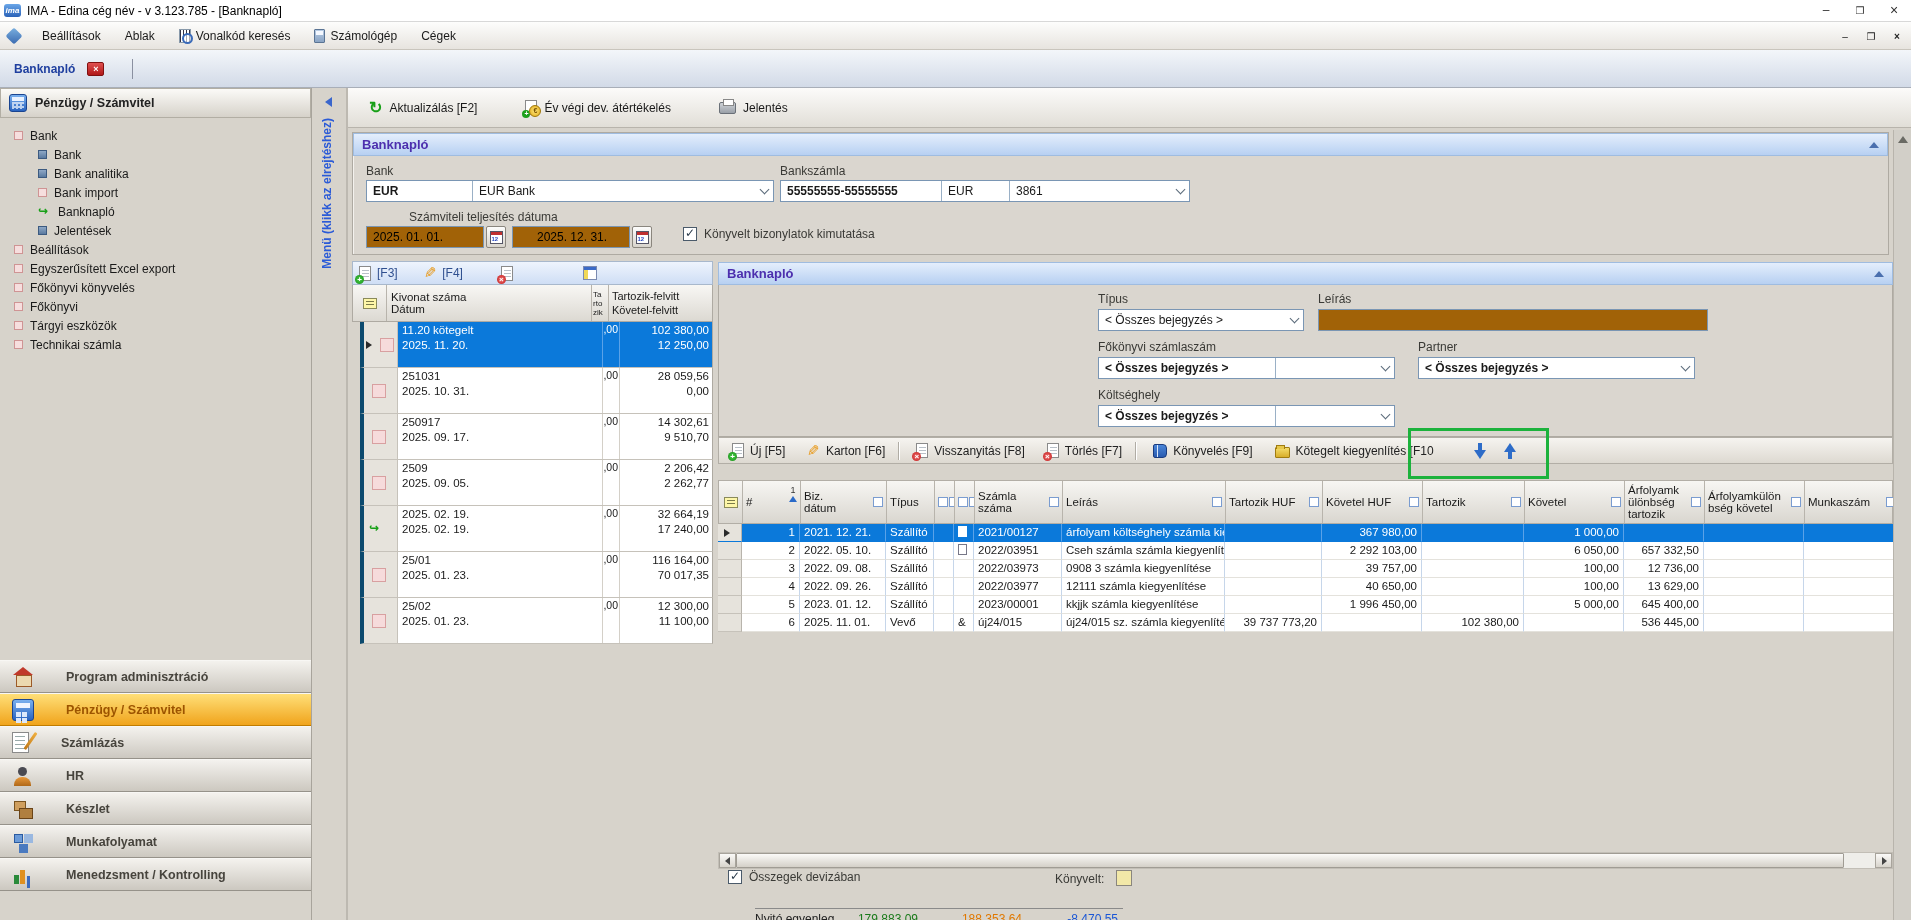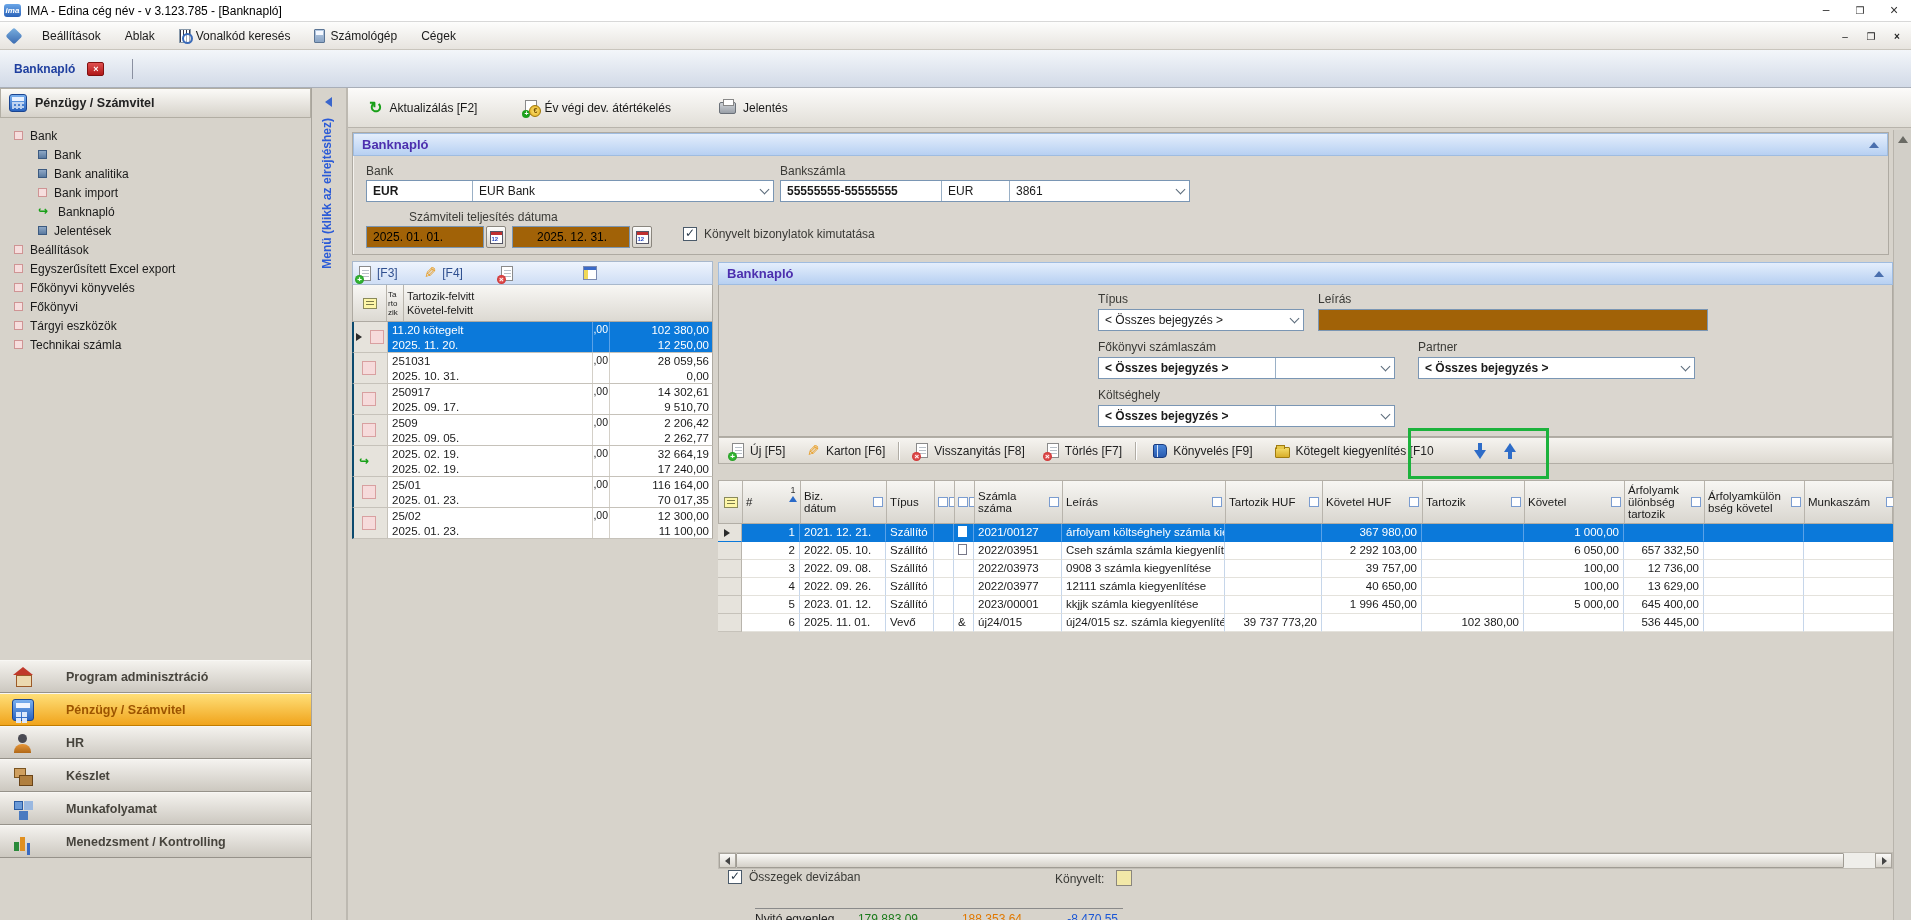--- a/index.html
+++ b/index.html
@@ -160,21 +160,21 @@
   .pencil-icon::before{content:"✎";font-size:15px;color:#e8950f;display:inline-block;transform:scaleX(-1);}
   .gridcfg-icon{width:14px;height:14px;background:#fff;border:1px solid #7a8ab0;position:relative;display:inline-block;}
   .gridcfg-icon::before{content:"";position:absolute;left:0;top:0;right:0;height:3px;background:#3a6ac8;}
   .gridcfg-icon::after{content:"";position:absolute;left:0;top:3px;bottom:0;width:4px;background:#f0d858;}
   .lg-header{height:37px;background:linear-gradient(#f8f7f4,#dcd9d2);border:1px solid #aeaaa2;border-top:none;
              display:flex;font-size:11.5px;}
   .lg-header .hc{border-right:1px solid #b8b4ac;display:flex;align-items:center;}
   .pre{white-space:pre-line;}
   .sheet-icon{width:14px;height:11px;background:#fdf6a8;border:1px solid #8a8a5a;position:relative;margin:auto;}
   .sheet-icon::before{content:"";position:absolute;left:2px;top:2px;right:2px;height:1px;background:#7a7a4a;box-shadow:0 3px 0 #7a7a4a;}
-  .lg-row{height:31px;display:flex;background:#fff;border-bottom:1px solid #c6c2ba;border-left:2px solid #0c4a6e;border-right:1px solid #aeaaa2;font-size:11.5px;}
+  .lg-row{height:46px;display:flex;background:#fff;border-bottom:1px solid #c6c2ba;border-left:4px solid #0c4a6e;border-right:1px solid #aeaaa2;font-size:11.5px;margin-left:8px;}
   .lg-row .st{width:34px;background:#e6e3dc;border-right:1px solid #c6c2ba;display:flex;align-items:center;gap:2px;padding-left:2px;}
   .row-ptr{width:0;height:0;border-top:4px solid transparent;border-bottom:4px solid transparent;border-left:6px solid #2a2a2a;}
   .pink-cb{width:14px;height:14px;background:#f6dbdb;border:1px solid #d8a0a0;margin-left:6px;}
   .ga2{margin-left:3px;}
   .lg-row .mainc{width:205px;padding:1px 4px;line-height:15px;border-right:1px solid #d4d0c8;overflow:hidden;white-space:nowrap;}
   .lg-row .zikc{width:17px;font-size:10.5px;text-align:right;padding:1px 1px 0 0;border-right:1px solid #d4d0c8;overflow:hidden;}
   .lg-row .amtc{flex:1;text-align:right;padding:1px 3px;line-height:15px;white-space:pre-line;}
   .lg-row.sel{background:#0b79da;color:#fff;}
   .lg-row.sel .mainc,.lg-row.sel .zikc{border-right-color:#5aa2e8;}
 
@@ -359,20 +359,24 @@
   <div class="bottom-nav">
       <div class="nav-item">
         <span class="nv nv-house"></span>
         <span class="lbl">Program adminisztráció</span>
       </div>
       <div class="nav-item active">
         <span class="nv nv-calculator"></span>
         <span class="lbl">Pénzügy / Számvitel</span>
       </div>
       <div class="nav-item">
+        <span class="nv nv-invoice"></span>
+        <span class="lbl">Számlázás</span>
+      </div>
+      <div class="nav-item">
         <span class="nv nv-person"></span>
         <span class="lbl">HR</span>
       </div>
       <div class="nav-item">
         <span class="nv nv-boxes"></span>
         <span class="lbl">Készlet</span>
       </div>
       <div class="nav-item">
         <span class="nv nv-workflow"></span>
         <span class="lbl">Munkafolyamat</span>
@@ -449,20 +453,22 @@
       <span class="gap2"></span>
       <span class="pg del"></span>
       <span class="gap2"></span>
         <span class="gap2"></span>
       <span class="gridcfg-icon"></span>
     </div>
     <div class="lg-header">
       <div class="hc" style="width:34px;">
           <span class="sheet-icon"></span>
         </div>
+      <div class="hc pre" style="width:205px;padding-left:4px;">Kivonat száma
+Dátum</div>
       <div class="hc pre" style="width:17px;font-size:8px;line-height:9px;padding-left:1px;">Ta
 rto
 zik</div>
       <div class="hc pre" style="flex:1;padding-left:3px;border-right:none;font-size:11px;line-height:14px;">Tartozik-felvitt
 Követel-felvitt</div>
     </div>
     <div>
         <div class="lg-row sel">
           <div class="st">
             <span class="row-ptr"></span>

